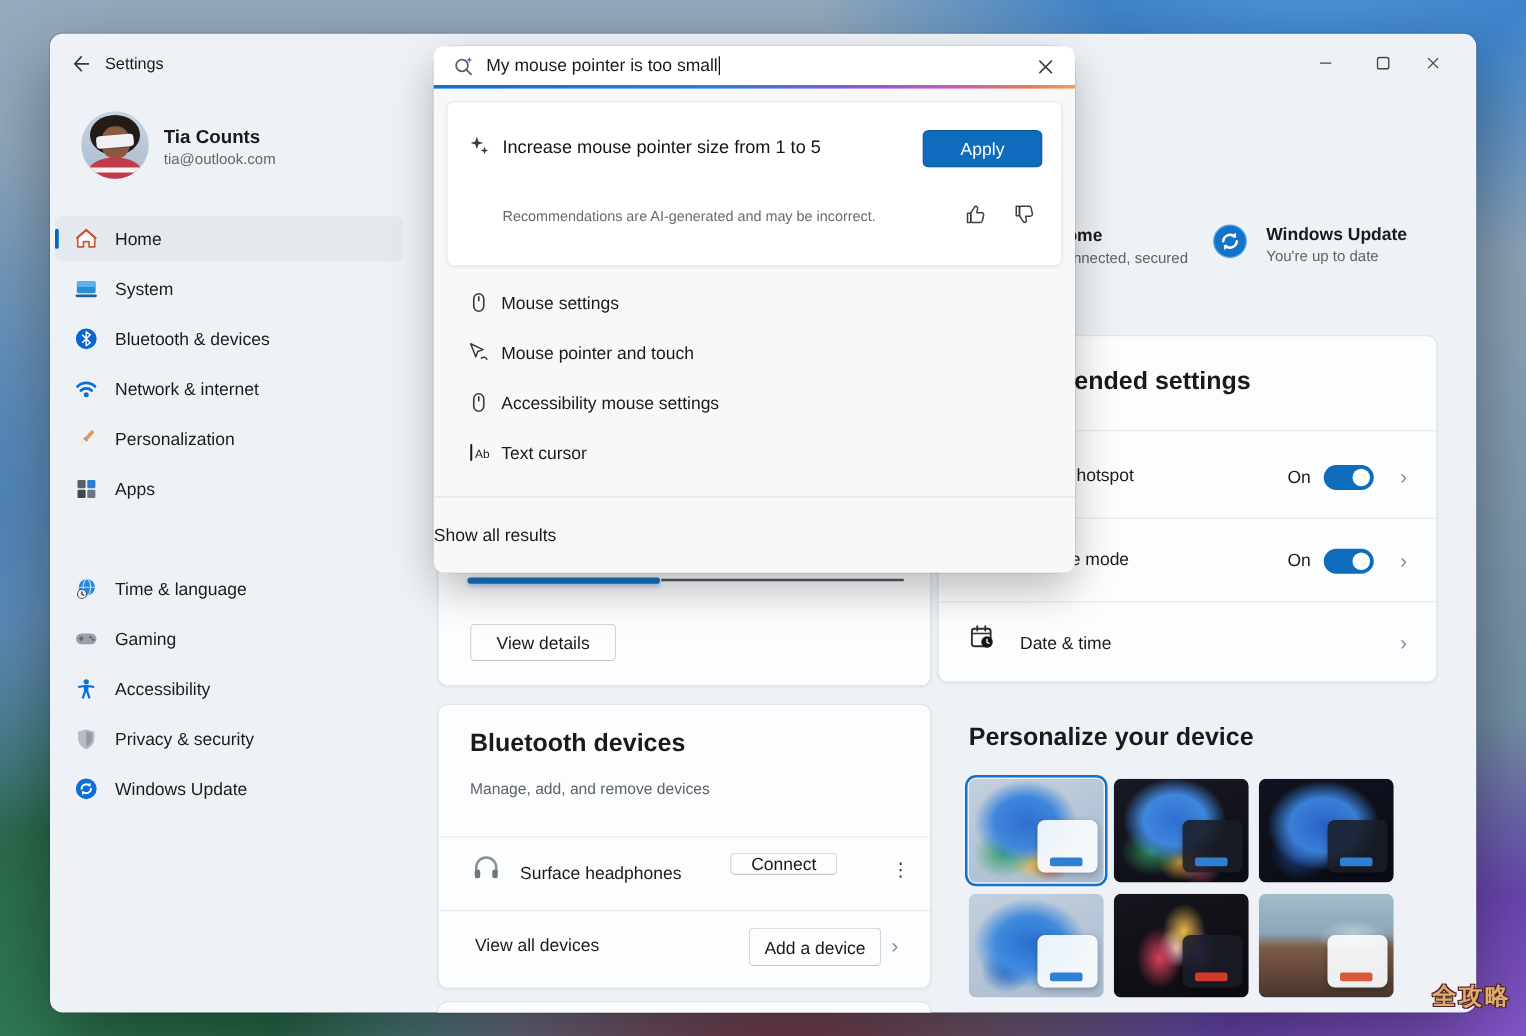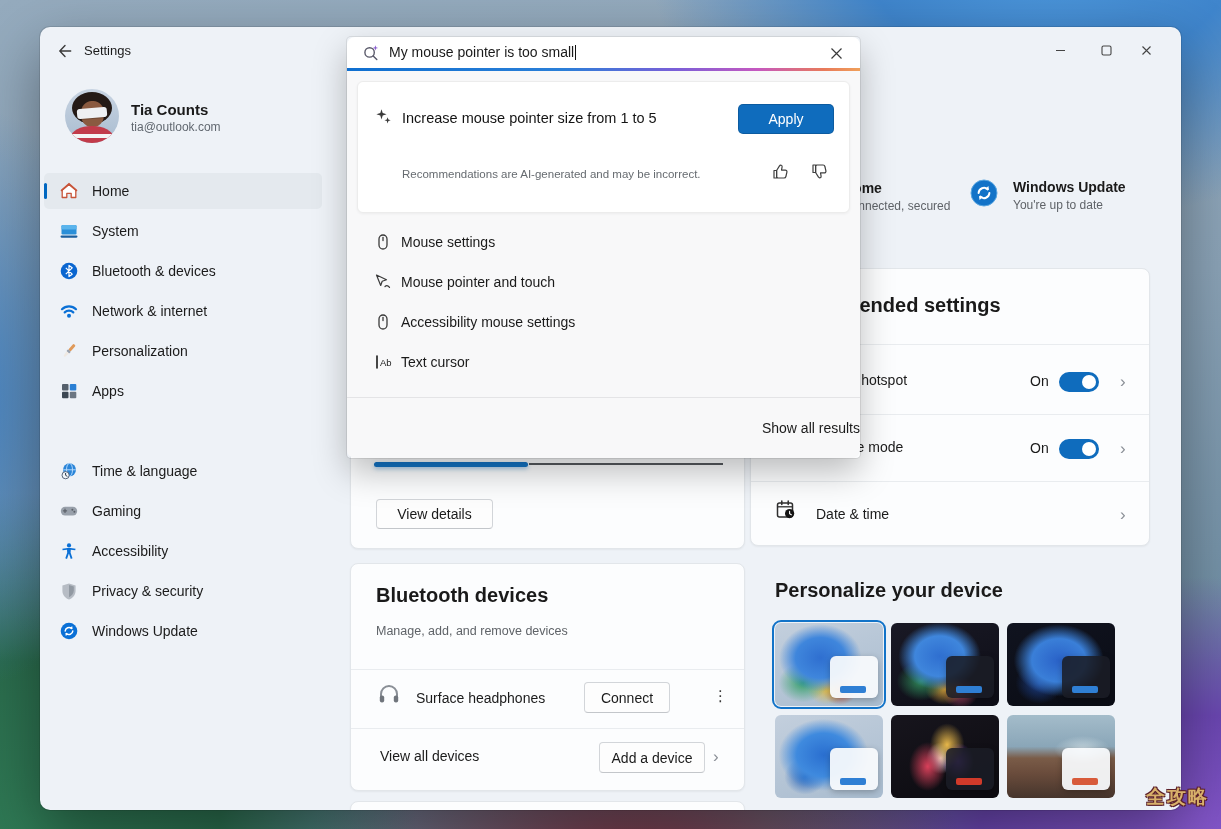--- a/index.html
+++ b/index.html
@@ -98,38 +98,38 @@
       radial-gradient(26px 34px at 34% 62%, #d8405a 0%, rgba(216,64,90,0) 72%),
       radial-gradient(24px 30px at 52% 36%, #e8b84a 0%, rgba(232,184,74,0) 72%),
       radial-gradient(22px 26px at 62% 56%, #8a4ae0 0%, rgba(138,74,224,0) 72%),
       radial-gradient(20px 22px at 46% 52%, #f0f0f0 0%, rgba(240,240,240,0) 72%),
       linear-gradient(160deg,#17151d 0%,#0c0b10 100%); }
   .t-photo { background:
       radial-gradient(40px 20px at 70% 42%, #c8d8e0 0%, rgba(200,216,224,0) 70%),
       linear-gradient(180deg,#a4bcca 0%,#8aa6b8 38%,#7a5c48 52%,#6a4c3c 70%,#46352c 100%); }
 
   
-  #overlay { left:307px; top:10px; width:513px; height:421px; border-radius:4px; z-index:20;
+  #overlay { left:307px; top:10px; width:513px; height:421px; border-radius:16px; z-index:20;
              box-shadow:0 14px 34px rgba(0,0,0,.26), 0 0 0 1px rgba(0,0,0,.08); }
   .sbox { left:0; top:0; width:513px; height:31px; background:#fff; border-radius:8px 8px 0 0; }
   .squery { left:42px; top:7px; font-size:14px; color:#1a1a1a; white-space:nowrap; }
   .caret { display:inline-block; width:1px; height:15px; background:#111; margin-left:1px; vertical-align:-3px; animation:blink 1.1s steps(1) infinite; }
   @keyframes blink { 50% { opacity:0; } }
   .gline { left:0; top:31px; width:513px; height:3px;
            background:linear-gradient(90deg,#0f6fd0 0%,#2a7fd8 42%,#7a5fd8 64%,#c558c0 80%,#e87a5a 93%,#f0a05a 100%); }
   .dropdown { left:0; top:34px; width:513px; height:387px; background:#f8f8f9; border-radius:0 0 8px 8px; }
   .ai-card { left:10px; top:10px; width:493px; height:132px; background:#fff; border:1px solid #ececec; border-radius:6px; box-shadow:0 1px 3px rgba(0,0,0,.05); }
   .ai-action { left:44px; top:28px; font-size:14.5px; font-weight:400; color:#141414; white-space:nowrap; }
   .apply-btn { left:380px; top:22px; width:96px; height:30px; background:#0F6CBD; border:1px solid rgba(0,0,0,.15); border-radius:5px;
                color:#fff; font-size:14px; display:flex; align-items:center; justify-content:center; }
   .ai-disc { left:44px; top:86px; font-size:11.5px; color:#666b70; white-space:nowrap; }
   .res-row { left:0; width:513px; height:40px; }
   .res-ico { left:27px; top:11px; width:18px; height:18px; }
   .res-label { left:54px; top:0; line-height:40px; font-size:14px; color:#1a1a1a; white-space:nowrap; }
-  .show-all { left:0; top:336px; width:513px; text-align:right; line-height:42px; font-size:14px; color:#1a1a1a;padding-left:20px; }
+  .show-all { left:0; top:336px; width:513px; text-align:left; line-height:42px; font-size:14px; color:#1a1a1a; }
 
   
   #watermark { left:1146px; top:784px; z-index:60; font-size:19px; font-weight:700; letter-spacing:2px; color:#d8b06a;
                font-family:sans-serif;
                text-shadow:-1px -1px 0 #5a1f2a, 1px -1px 0 #5a1f2a, -1px 1px 0 #5a1f2a, 1px 1px 0 #5a1f2a; }
 </style>
 </head>
 <body>
 
 <div id="window">
@@ -296,21 +296,21 @@
   <div class="abs card" style="left:310px;top:536px;width:395px;height:228px;">
     <div class="abs card-title" style="left:25px;top:20px;">Bluetooth devices</div>
     <div class="abs" style="left:25px;top:60px;font-size:12.5px;color:#5f6368;">Manage, add, and remove devices</div>
     <div class="abs hdiv" style="top:105px;"></div>
     <svg class="abs" style="left:26px;top:118px;width:24px;height:24px;" viewBox="0 0 24 24">
         <path d="M4 16v-4a8 8 0 0 1 16 0v4" stroke="#8a8f96" stroke-width="2" fill="none" stroke-linecap="round"></path>
         <rect x="2.8" y="13.5" width="4.4" height="7" rx="2" fill="#70757c"></rect>
         <rect x="16.8" y="13.5" width="4.4" height="7" rx="2" fill="#70757c"></rect>
       </svg>
     <div class="abs" style="left:65px;top:126px;font-size:14px;">Surface headphones</div>
-    <div class="abs btn" style="left:233px;top:118px;width:86px;height:31px;text-align:center;">Connect</div>
+    <div class="abs btn" style="left:233px;top:118px;width:86px;height:18px;text-align:center;">Connect</div>
     <div class="abs" style="left:362px;top:123px;font-size:15px;color:#3a3a3a;">⋮</div>
     <div class="abs hdiv" style="top:164px;"></div>
     <div class="abs" style="left:29px;top:184px;font-size:14px;text-align:center;">View all devices</div>
     <div class="abs btn" style="left:248px;top:178px;width:106px;height:31px;">Add a device</div>
     <div class="abs chev" style="left:362px;top:184px;">›</div>
   </div>
 
   <div class="abs card" style="left:310px;top:774px;width:395px;height:40px;"></div>
 
   <div class="abs card" style="left:710px;top:241px;width:400px;height:278px;">

